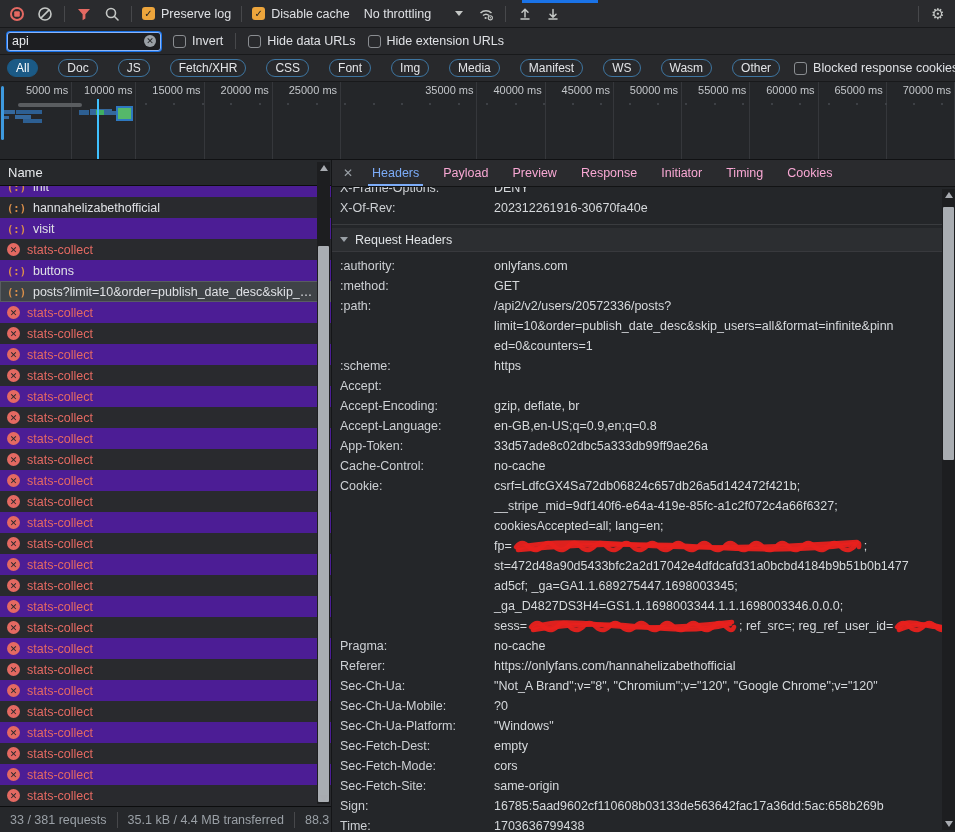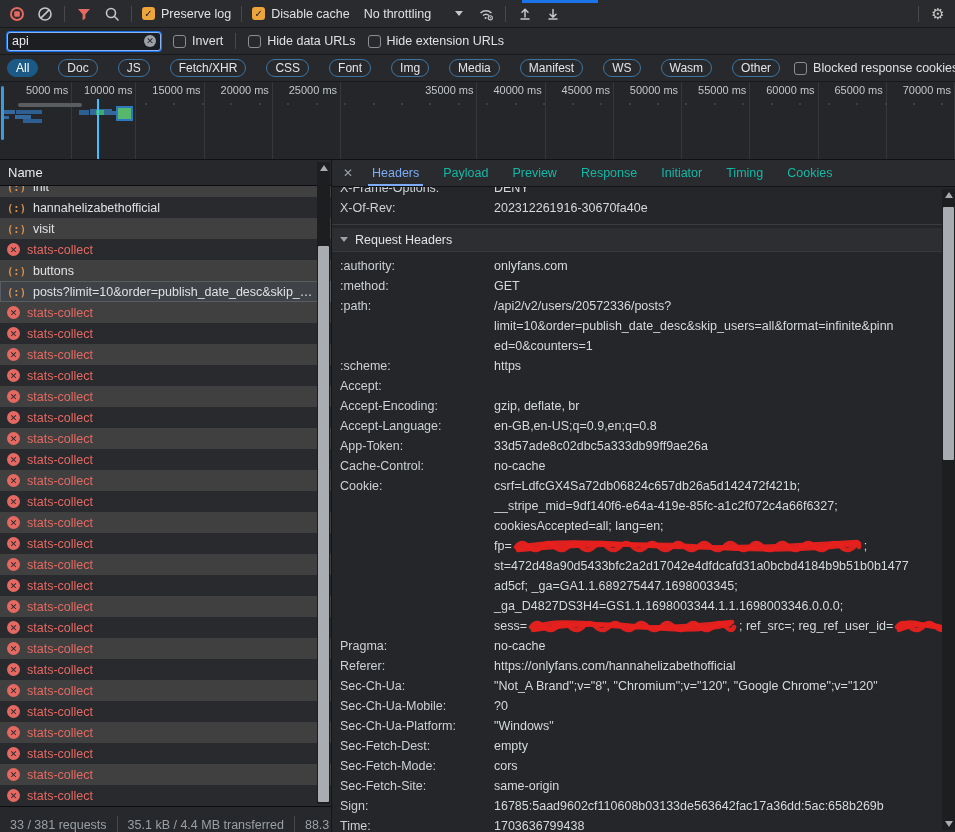--- a/index.html
+++ b/index.html
@@ -55,50 +55,50 @@
   .tl-cursor{position:absolute;left:97px;top:17px;width:2px;bottom:0;background:var(--timeline-cursor);z-index:4}
   .wf-green-sel{position:absolute;left:116px;top:24px;width:17px;height:15px;background:var(--waterfall-green);
                 border:2px solid #2e78c0;z-index:3}
 
   
   .netlist{position:absolute;left:0;top:160px;width:331px;bottom:0;background:#202124}
   .list-header{height:26px;display:flex;align-items:center;padding-left:8px;background:#26282b;
                border-bottom:1px solid #0c0d0e;color:#e8eaed;font-size:13px}
   .rows{position:absolute;top:26px;bottom:26px;left:0;right:0;overflow:hidden}
   .row{height:21px;display:flex;align-items:center;gap:7px;padding:0 16px 0 7px;white-space:nowrap}
-  .row.even{background:#404040}
+  .row.even{background:#4c1d95}
   .row.odd{background:#292a2e}
   .row.selected{background:#3f4347;box-shadow:inset 0 0 0 1px #595d61}
   .row .nm{overflow:hidden;text-overflow:ellipsis}
   .row.err .nm{color:var(--error)}
   .icon-json{color:var(--icon-orange);font-weight:bold;font-size:10.5px;font-family:"DejaVu Sans Mono",monospace;flex:none}
   .icon-json::before{content:"(:)"}
   .icon-err{width:13px;height:13px;border-radius:50%;background:var(--error);color:#26282b;font-size:9px;
             font-weight:bold;display:flex;align-items:center;justify-content:center;flex:none}
   .icon-err::before{content:"✕"}
-  .status{position:absolute;left:0;right:0;bottom:0;height:26px;display:flex;align-items:flex-end;gap:10px;
+  .status{position:absolute;left:0;right:0;bottom:0;height:26px;display:flex;align-items:center;gap:10px;
           padding:0 10px;background:#26282b;border-top:1px solid #0c0d0e;color:#9aa0a6;white-space:nowrap}
 
   
   .sb{position:absolute;top:2px;right:1px;width:13px;bottom:28px;background:#1d1e20;z-index:5}
   .sbr{position:absolute;top:29px;right:0;width:13px;bottom:2px;background:#1d1e20;z-index:5}
   .sb-up,.sb-dn{position:absolute;left:0;right:0;height:12px;display:flex;align-items:center;justify-content:center}
   .sb-up{top:0}.sb-dn{bottom:0}
   .tri-up{width:0;height:0;border-left:4px solid transparent;border-right:4px solid transparent;border-bottom:6px solid #a8abb0}
   .tri-dn{width:0;height:0;border-left:4px solid transparent;border-right:4px solid transparent;border-top:6px solid #a8abb0}
   .sb-thumb{position:absolute;left:1px;width:11px;background:#a9adb2;border-radius:1px}
   .sb .sb-thumb{top:84px;height:556px}
   .sbr .sb-thumb{top:18px;height:253px}
 
   
   .detail{position:absolute;left:331px;top:160px;right:0;bottom:0;background:#242629;border-left:1px solid #141517}
   .tabbar{height:27px;display:flex;align-items:flex-start;background:#2a2b2e;border-bottom:1px solid #121314;padding:0 4px}
   .tab-close{width:24px;height:100%;color:#9aa0a6;font-size:12px;display:flex;align-items:center;justify-content:center}
   .tab-close::before{content:"✕"}
-  .tab{position:relative;height:100%;display:flex;align-items:center;padding:0 12px;color:#14b8a6;white-space:nowrap}
+  .tab{position:relative;height:100%;display:flex;align-items:center;padding:0 12px;color:#f9a8d4;white-space:nowrap}
   .tab.active{color:var(--tab-active)}
   .tab.active::after{content:"";position:absolute;left:8px;right:8px;bottom:0;height:2px;background:var(--tab-active)}
   .detail-content{position:absolute;top:27px;left:0;right:0;bottom:0;overflow:hidden;line-height:20px}
   .hdr-row{display:flex}
   .gen .hdr-row:first-child{margin-top:-9px}
   .hdr-name{width:162px;padding-left:8px;flex:none;color:#cdd0d4;white-space:nowrap}
   .hdr-val{flex:1;color:#d6d9dc;white-space:nowrap}
   .val-line{height:20px;white-space:nowrap}
   .divider{height:1px;background:#3a3c3f;margin-top:6px}
   .section{height:24px;display:flex;align-items:center;gap:7px;padding-left:8px;background:#2c2e31;

